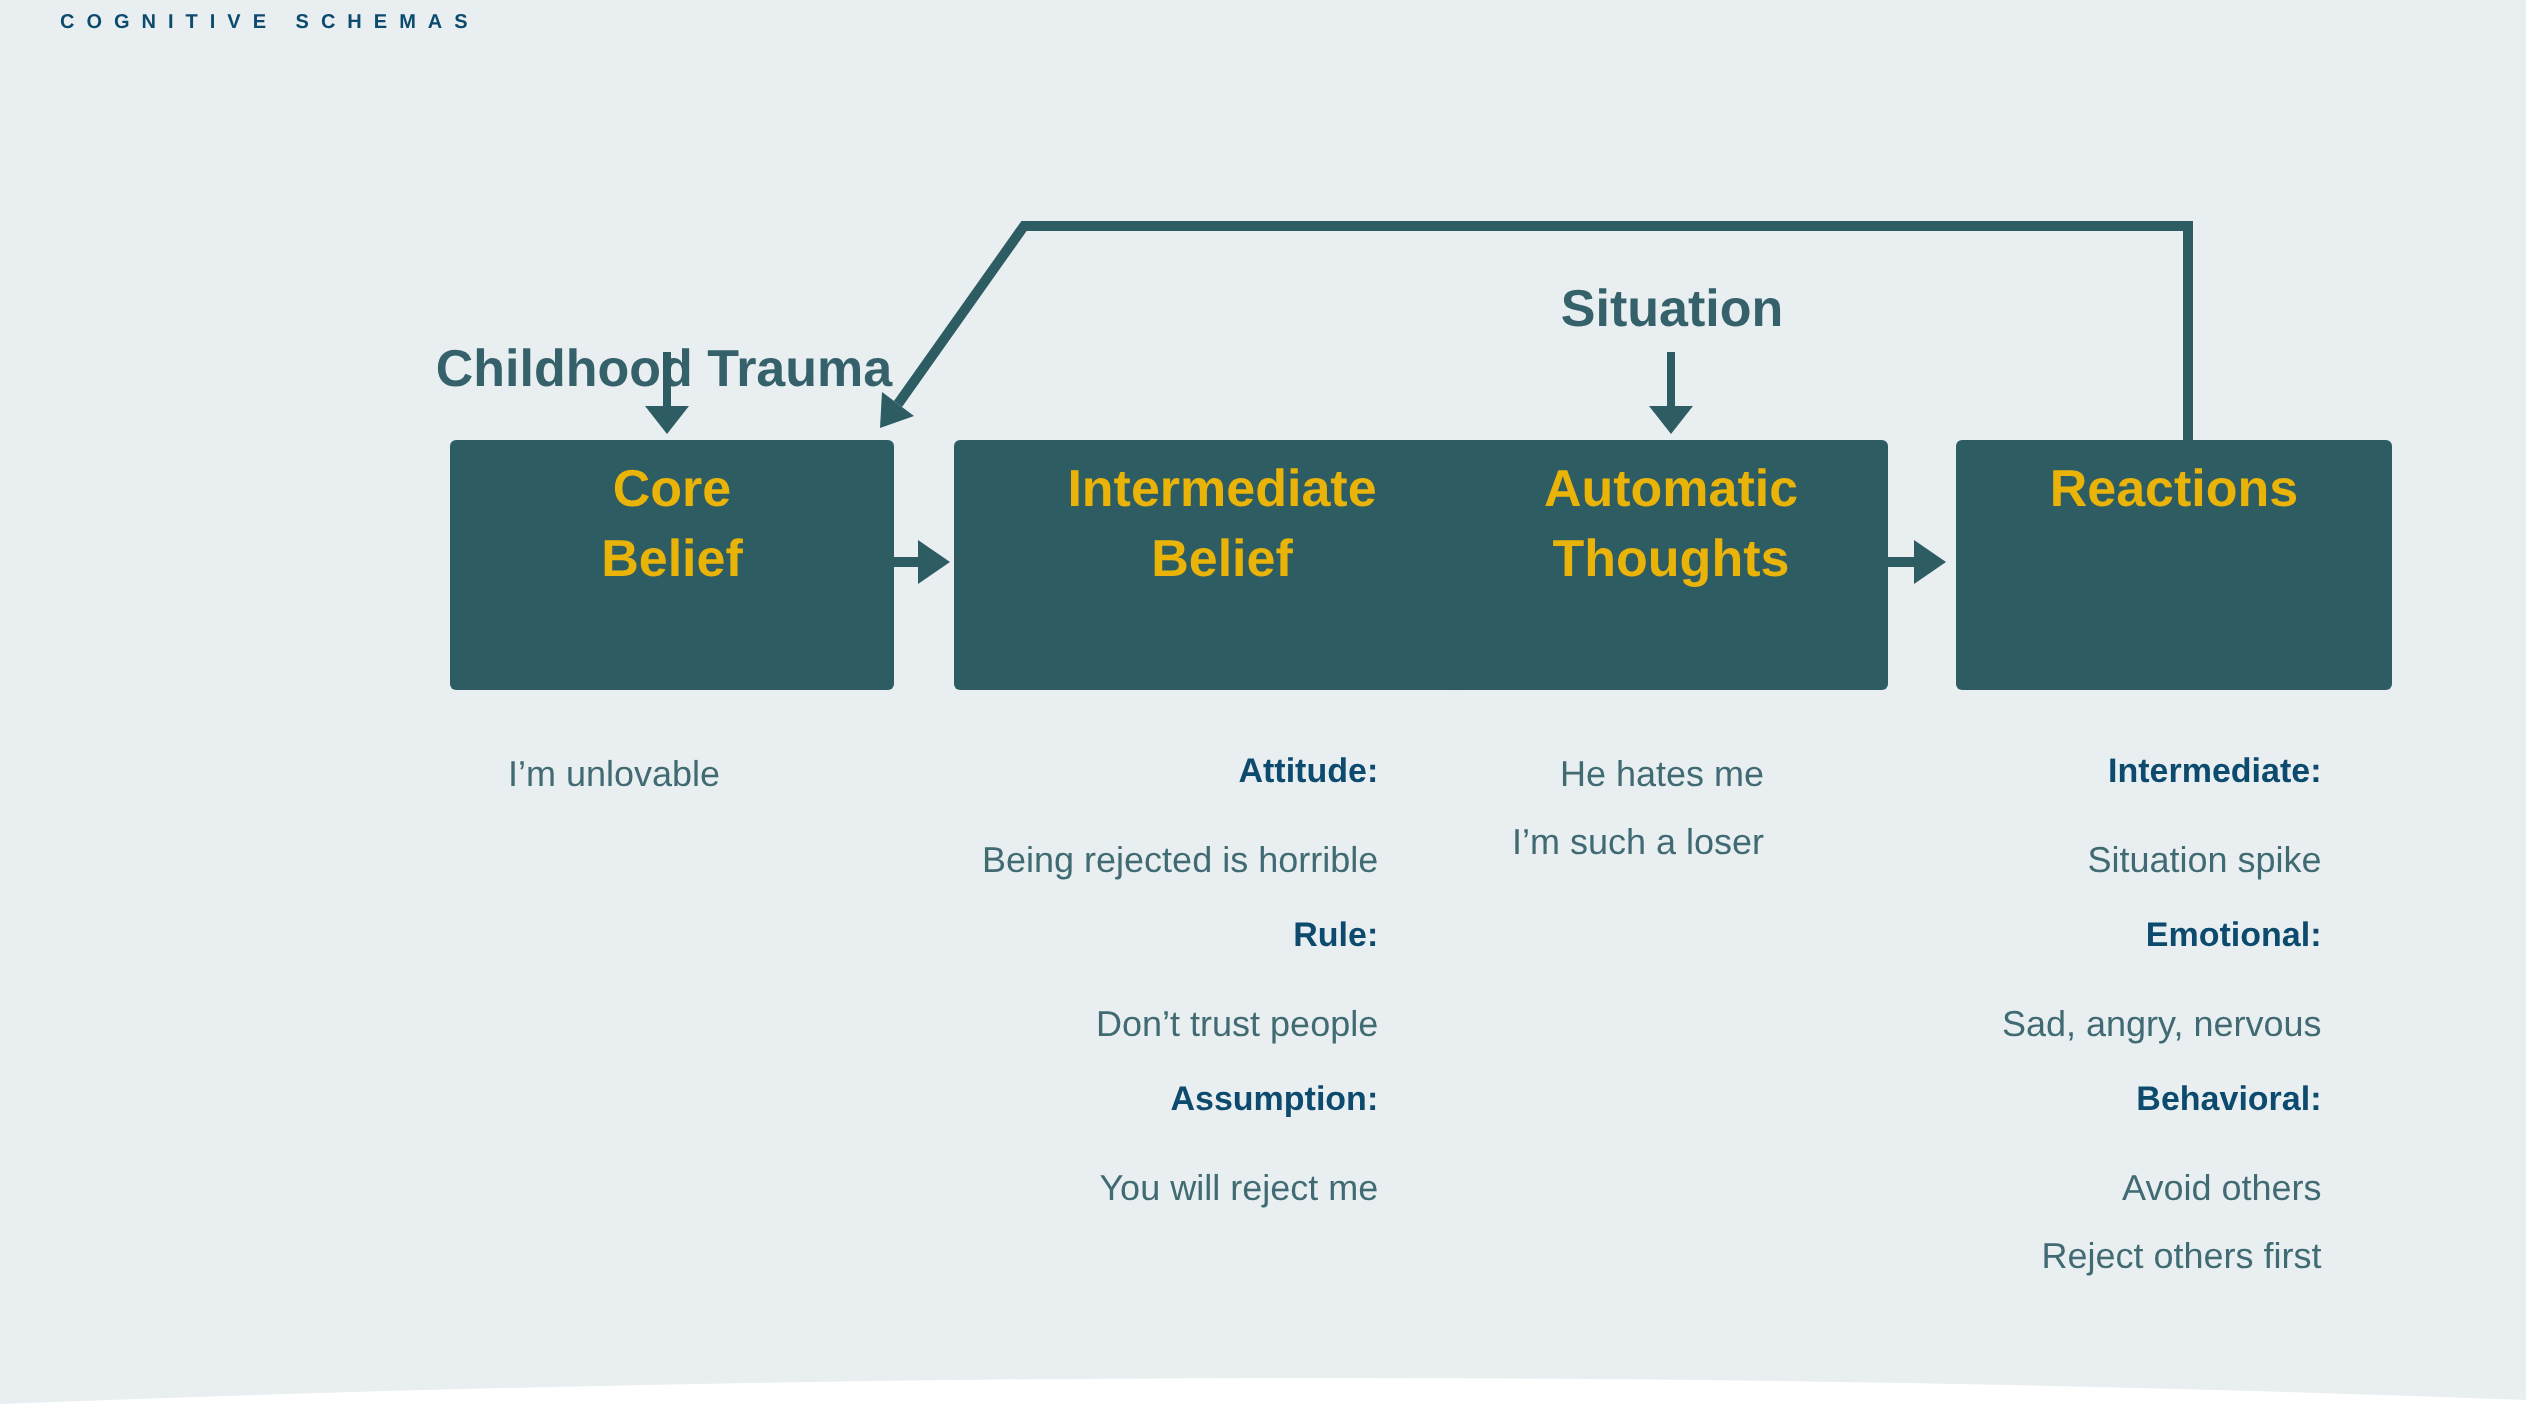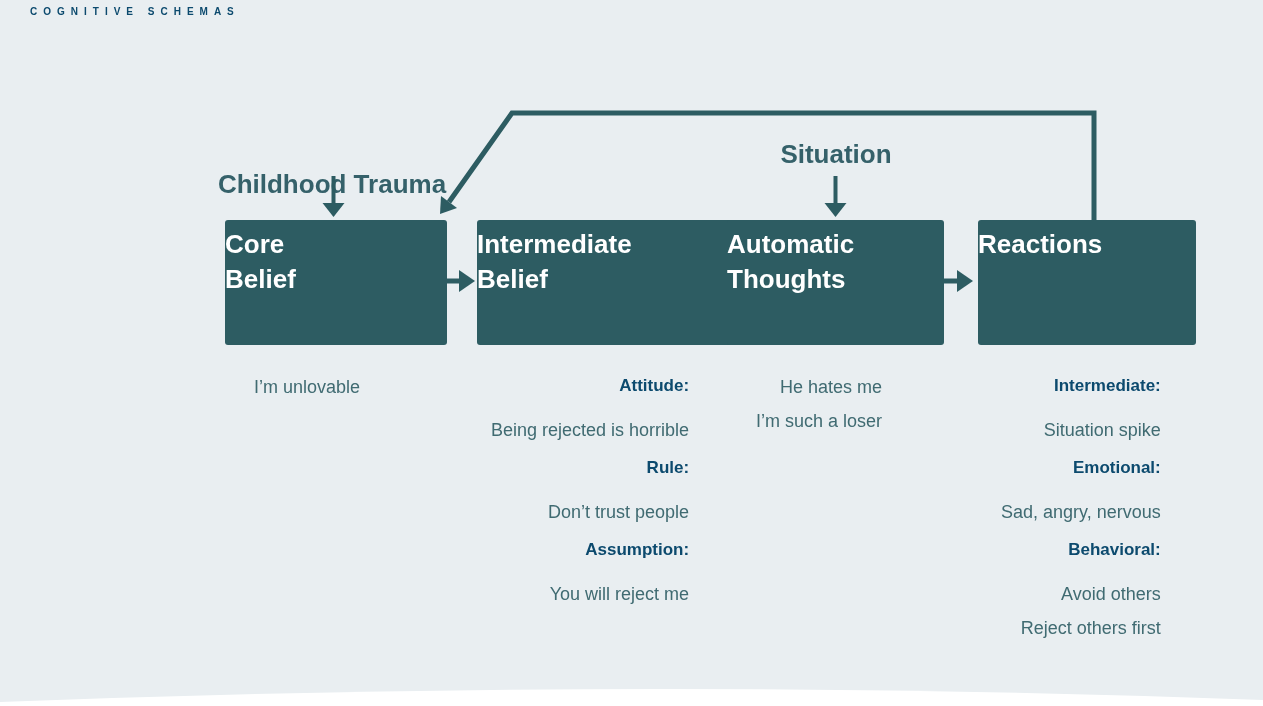--- a/index.html
+++ b/index.html
@@ -33,25 +33,25 @@
   .top-label.childhood { left: 332px; margin-top: 30px; }
   .top-label.situation { left: 836px; }
 
   .flow-box {
     position: absolute;
     top: 220px;
     height: 125px;
     box-sizing: border-box;
     background: #2d5c62;
     border-radius: 3px;
-    color: #ffffff;
+    color: #eab308;
     font-weight: bold;
     font-size: 26px;
     line-height: 35px;
-    text-align: left;
+    text-align: center;
     padding-top: 7px;
   }
   .flow-box.core         { left: 225px;  width: 222px; }
   .flow-box.intermediate { left: 477px;  width: 268px; }
   .flow-box.automatic    { left: 727px;  width: 217px; }
   .flow-box.reactions    { left: 978px;  width: 218px; }
 
   .overlay {
     position: absolute;
     left: 0; top: 0;

